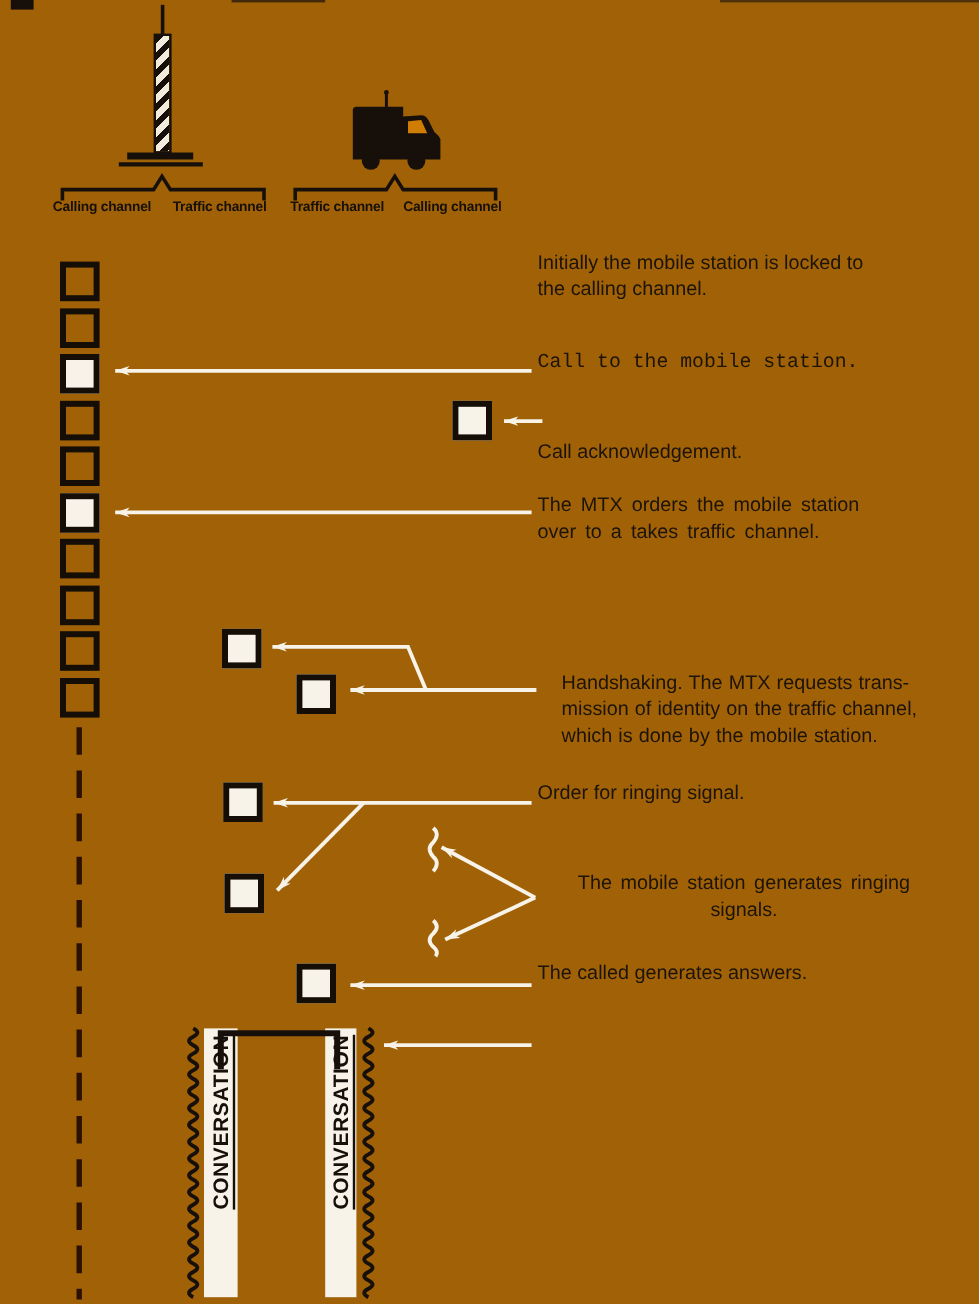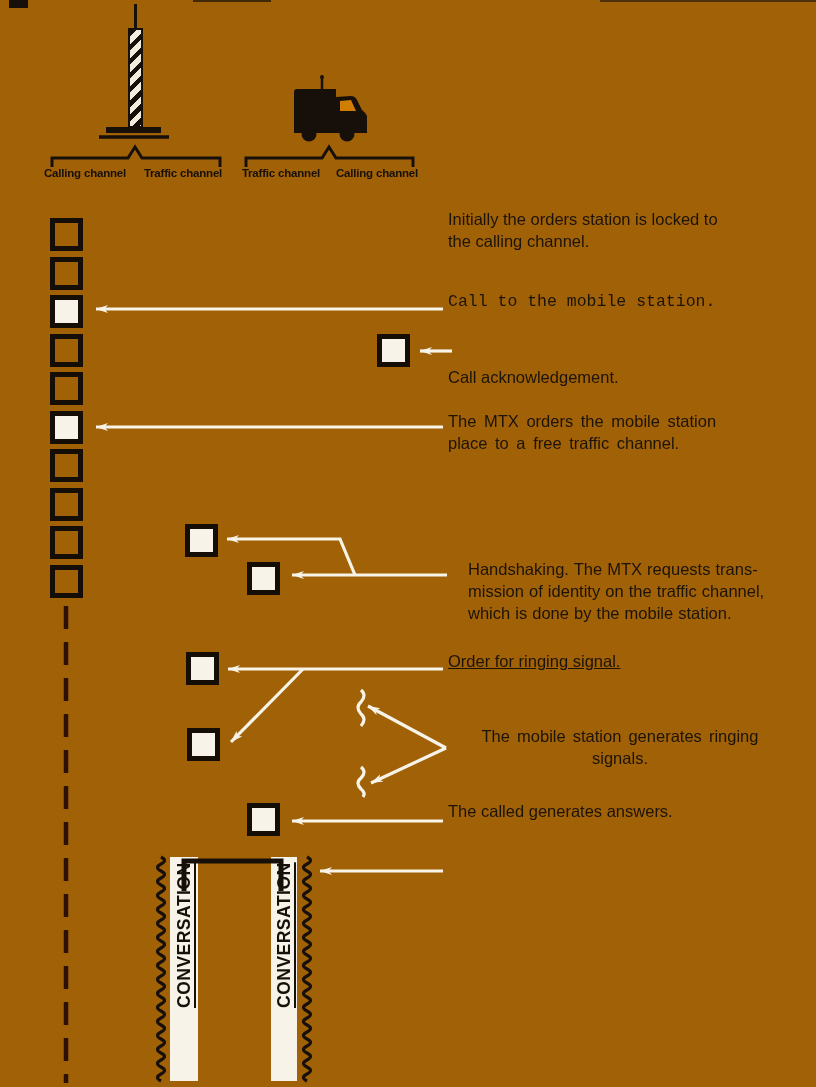--- a/index.html
+++ b/index.html
@@ -35,21 +35,21 @@
   .sq-abs{position:absolute;}
 
   
   .ann{
     position:absolute; left:448px; width:344px;
     font-size:16.5px; line-height:22px; white-space:pre-line;
     text-align:left; color:#1c1309;
   }
   .a1{top:208px;} .a2{top:291px;font-family:Liberation Mono, monospace;} .a3{top:334px;margin-top:32px;}
   .a4{top:410px; word-spacing:3px;} .a5{top:558px; word-spacing:0.5px;margin-left:20px;}
-  .a6{top:650px;text-decoration:underline;} .a7{top:725px; word-spacing:2.5px;text-align:center;} .a8{top:800px;}
+  .a6{top:650px;} .a7{top:725px; word-spacing:2.5px;text-align:center;} .a8{top:800px;}
   .a9{top:853px; word-spacing:3px;}
 
   
   .conv-bar{position:absolute; top:857px; height:224px; background:#f7f3e8;}
   .conv-bar.left{left:170px; width:28px;}
   .conv-bar.right{left:271px; width:26px;}
   .conv-text{
     position:absolute; width:140px; height:26px; line-height:26px;
     transform:rotate(-90deg); transform-origin:center;
     font-weight:bold; font-size:17.5px; letter-spacing:0.5px; text-align:center;
@@ -96,26 +96,26 @@
   <div class="sq sq-white sq-abs" style="left:247px;top:562px;"></div>
   <div class="sq sq-white sq-abs" style="left:186px;top:652px;"></div>
   <div class="sq sq-white sq-abs" style="left:187px;top:728px;"></div>
   <div class="sq sq-white sq-abs" style="left:247px;top:803px;"></div>
 
   <div class="conv-bar left"></div>
   <div class="conv-bar right"></div>
   <div class="conv-text left">CONVERSATION</div>
   <div class="conv-text right">CONVERSATION</div>
 
-  <div class="ann a1">Initially the orders station is locked to
+  <div class="ann a1">Initially the mobile station is locked to
 the calling channel.</div>
   <div class="ann a2">Call to the mobile station.</div>
   <div class="ann a3">Call acknowledgement.</div>
   <div class="ann a4">The MTX orders the mobile station
-place to a free traffic channel.</div>
+over to a takes traffic channel.</div>
   <div class="ann a5">Handshaking. The MTX requests trans-
 mission of identity on the traffic channel,
 which is done by the mobile station.</div>
   <div class="ann a6">Order for ringing signal.</div>
   <div class="ann a7">The mobile station generates ringing
 signals.</div>
   <div class="ann a8">The called generates answers.</div>
 
   <svg class="overlay">
     <defs>

